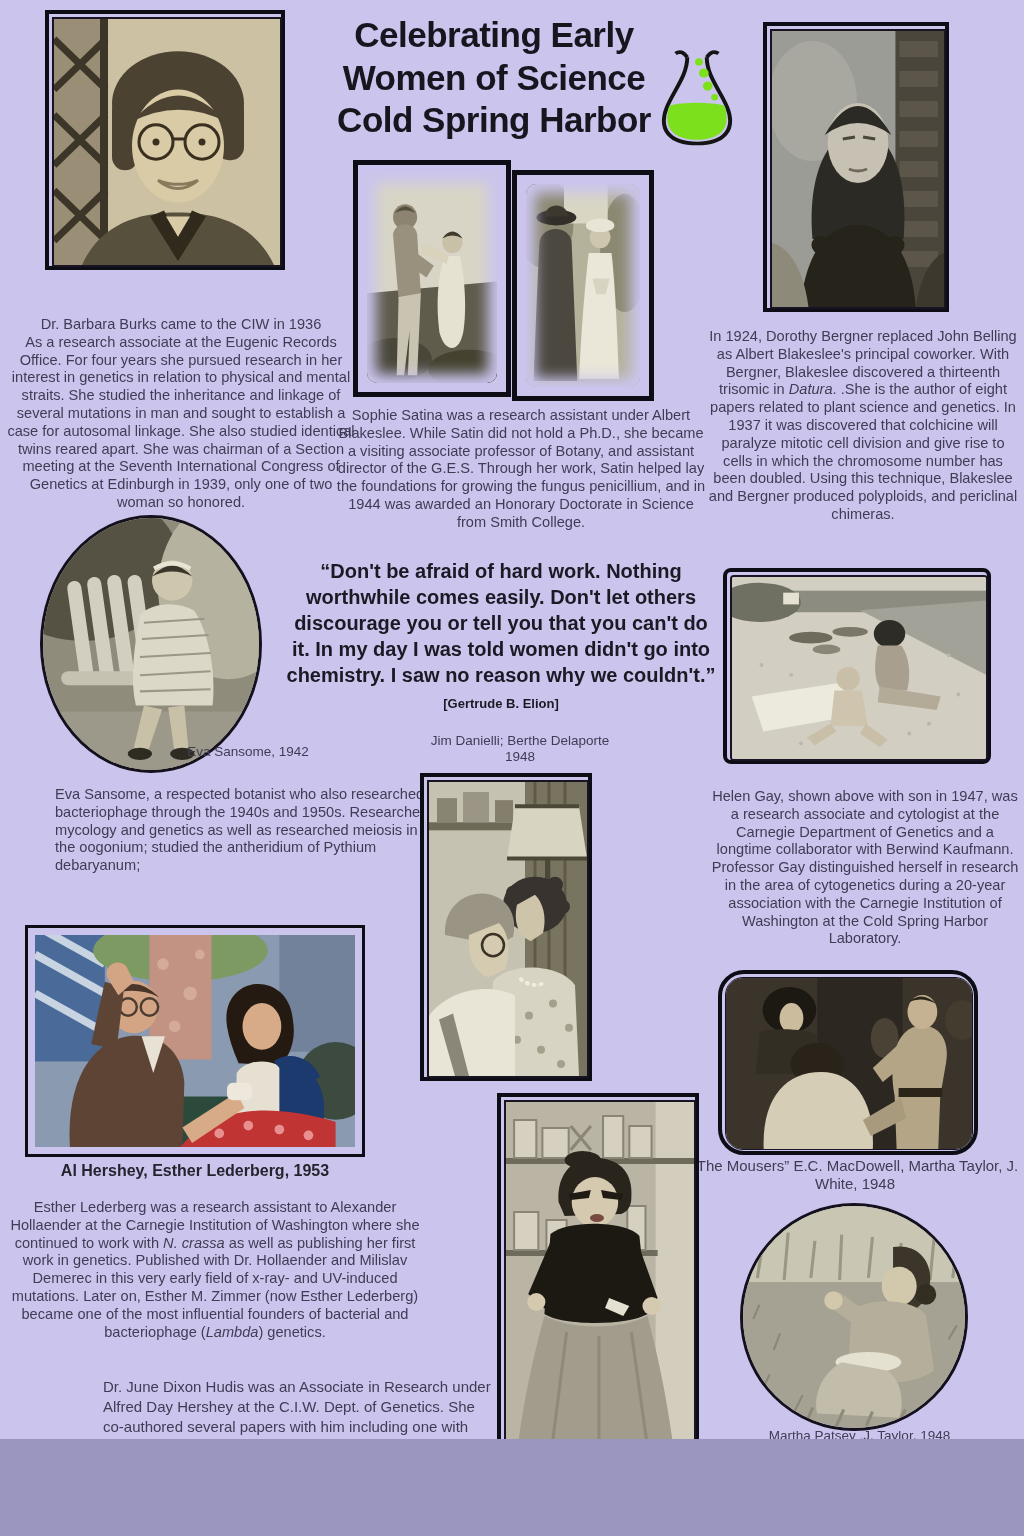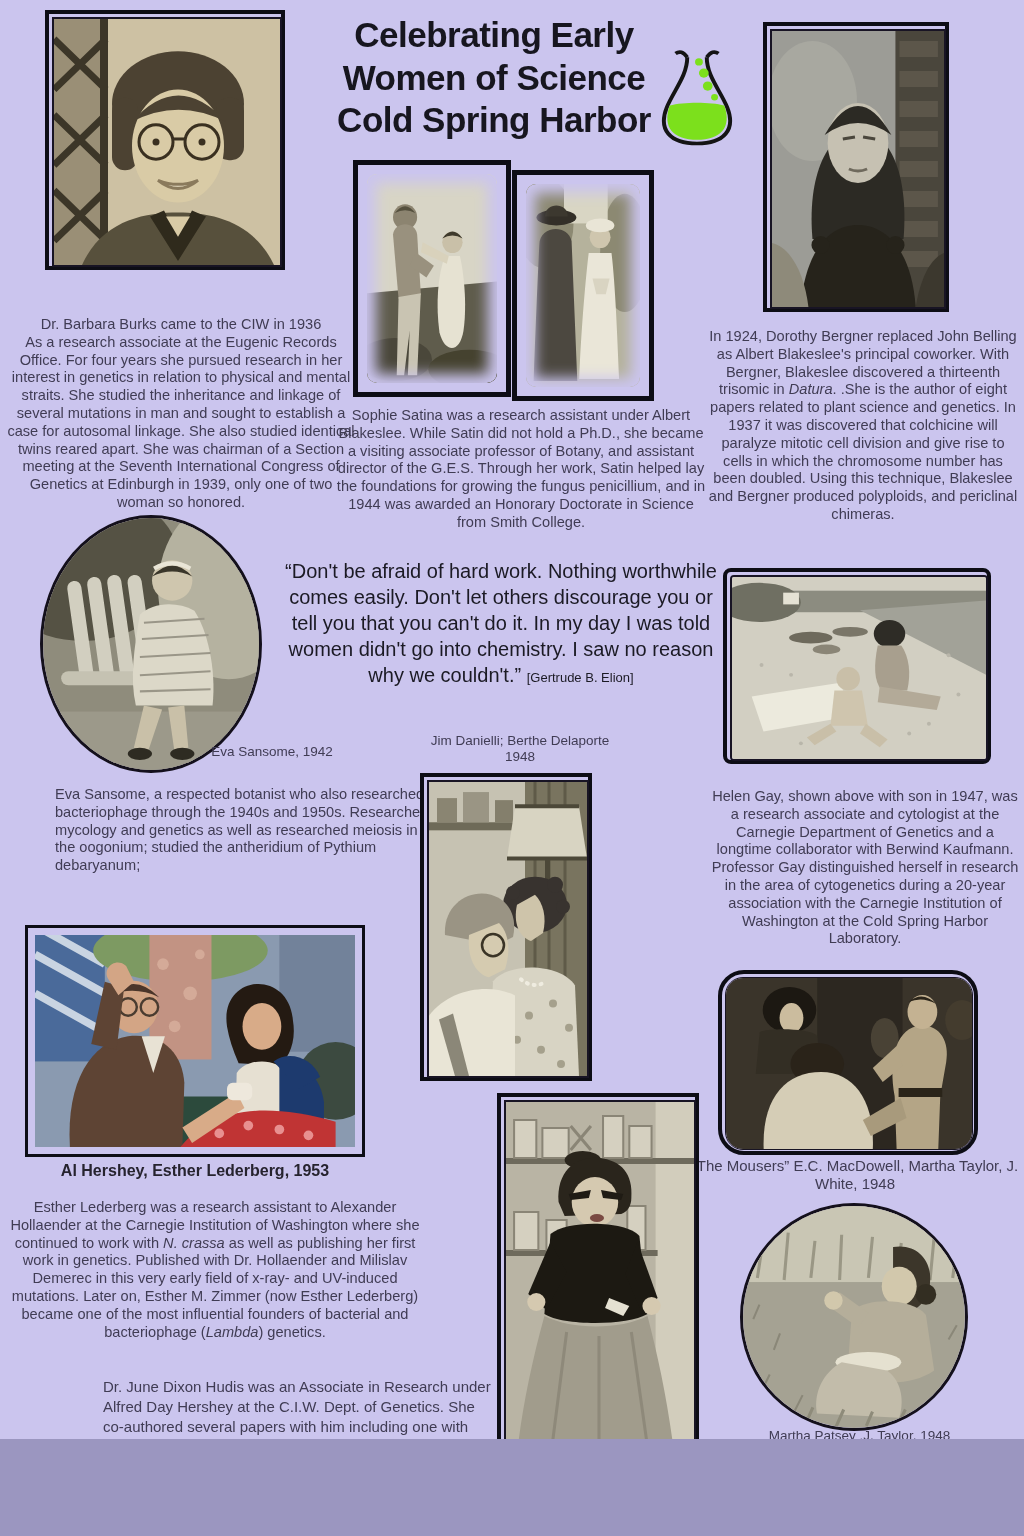--- a/index.html
+++ b/index.html
@@ -7,21 +7,21 @@
   }
   html,body{margin:0;padding:0;}
   body{background:#9b96c0;font-family:"Liberation Sans",sans-serif;}
   .poster{position:relative;width:1024px;height:1439px;background:var(--background);overflow:hidden;margin:0 auto;}
   .abs{position:absolute;box-sizing:border-box;}
   .txt{color:var(--text);white-space:pre-line;}
   .center{text-align:center;}
   .title{font-weight:bold;color:var(--title);font-size:35px;line-height:1.22;letter-spacing:-0.5px;}
   .para{font-size:14.6px;line-height:1.22;}
   .cap{font-size:13.5px;line-height:1.2;}
-  .quote{font-weight:normal;color:#1b1a24;font-size:20px;line-height:1.3;text-align:center;}
+  .quote{font-weight:bold;color:#1b1a24;font-size:20px;line-height:1.3;text-align:center;}
   .quote .attr{font-size:13px;}
   .footer{font-size:26px;color:#23222e;}
   .boldcap{font-weight:bold;color:#26232e;font-size:16px;}
   
   .frame{background:var(--background);border:4px solid #0d0d15;padding:3px;}
   .frame .inner{width:100%;height:100%;border:2px solid #181424;overflow:hidden;}
   .frame-mat{background:var(--background);border:5px solid #0d0d15;padding:9px;}
   .frame-thin{background:var(--background);border:3px solid #0d0d15;padding:7px;}
   .round{border-radius:26px;}
   .round .innerR{width:100%;height:100%;border-radius:18px;overflow:hidden;border:1px solid #181424;}
@@ -166,21 +166,21 @@
       <path d="M108 58 Q128 36 148 58 Q128 48 108 58 Z" fill="#3a362a"></path>
       <path d="M110 50 Q128 40 146 50" stroke="#e9e5d6" stroke-width="4" fill="none"></path>
       <path d="M96 96 C90 130 86 160 92 186 L168 186 C172 148 162 110 150 92 C132 82 108 84 96 96 Z" fill="#dcd8c8"></path>
       <path d="M100 104 L160 100 M98 120 L164 116 M96 138 L166 134 M96 156 L166 152 M96 172 L166 170" stroke="#9a9688" stroke-width="2"></path>
       <path d="M100 186 L90 228 L104 232 L118 190 Z" fill="#c9c0a8"></path>
       <path d="M124 188 L130 230 L144 228 L140 186 Z" fill="#c9c0a8"></path>
       <ellipse cx="96" cy="234" rx="12" ry="6" fill="#2e2b22"></ellipse>
       <ellipse cx="138" cy="234" rx="12" ry="6" fill="#2e2b22"></ellipse>
     </svg>
   </div>
-  <div class="abs cap center txt" style="left:162px;top:744px;width:220px;">Eva Sansome, 1942</div>
+  <div class="abs cap center txt" style="left:138px;top:744px;width:220px;">Eva Sansome, 1942</div>
 
   <div class="abs quote center" style="left:285px;top:558px;width:432px;"><span>“Don't be afraid of hard work. Nothing worthwhile comes easily. Don't let others discourage you or tell you that you can't do it. In my day I was told women didn't go into chemistry. I saw no reason why we couldn't.” </span><span class="attr">[Gertrude B. Elion]</span></div>
 
   <div class="abs cap center txt" style="left:415px;top:733px;width:210px;">Jim Danielli; Berthe Delaporte
 1948</div>
 
   <div class="abs frame" style="left:723px;top:568px;width:268px;height:196px;border-radius:8px;">
     <div class="inner" style="border-radius:4px;">
       <svg viewBox="0 0 258 186" preserveAspectRatio="none">
         <rect width="258" height="186" fill="#d2cfc2"></rect>

